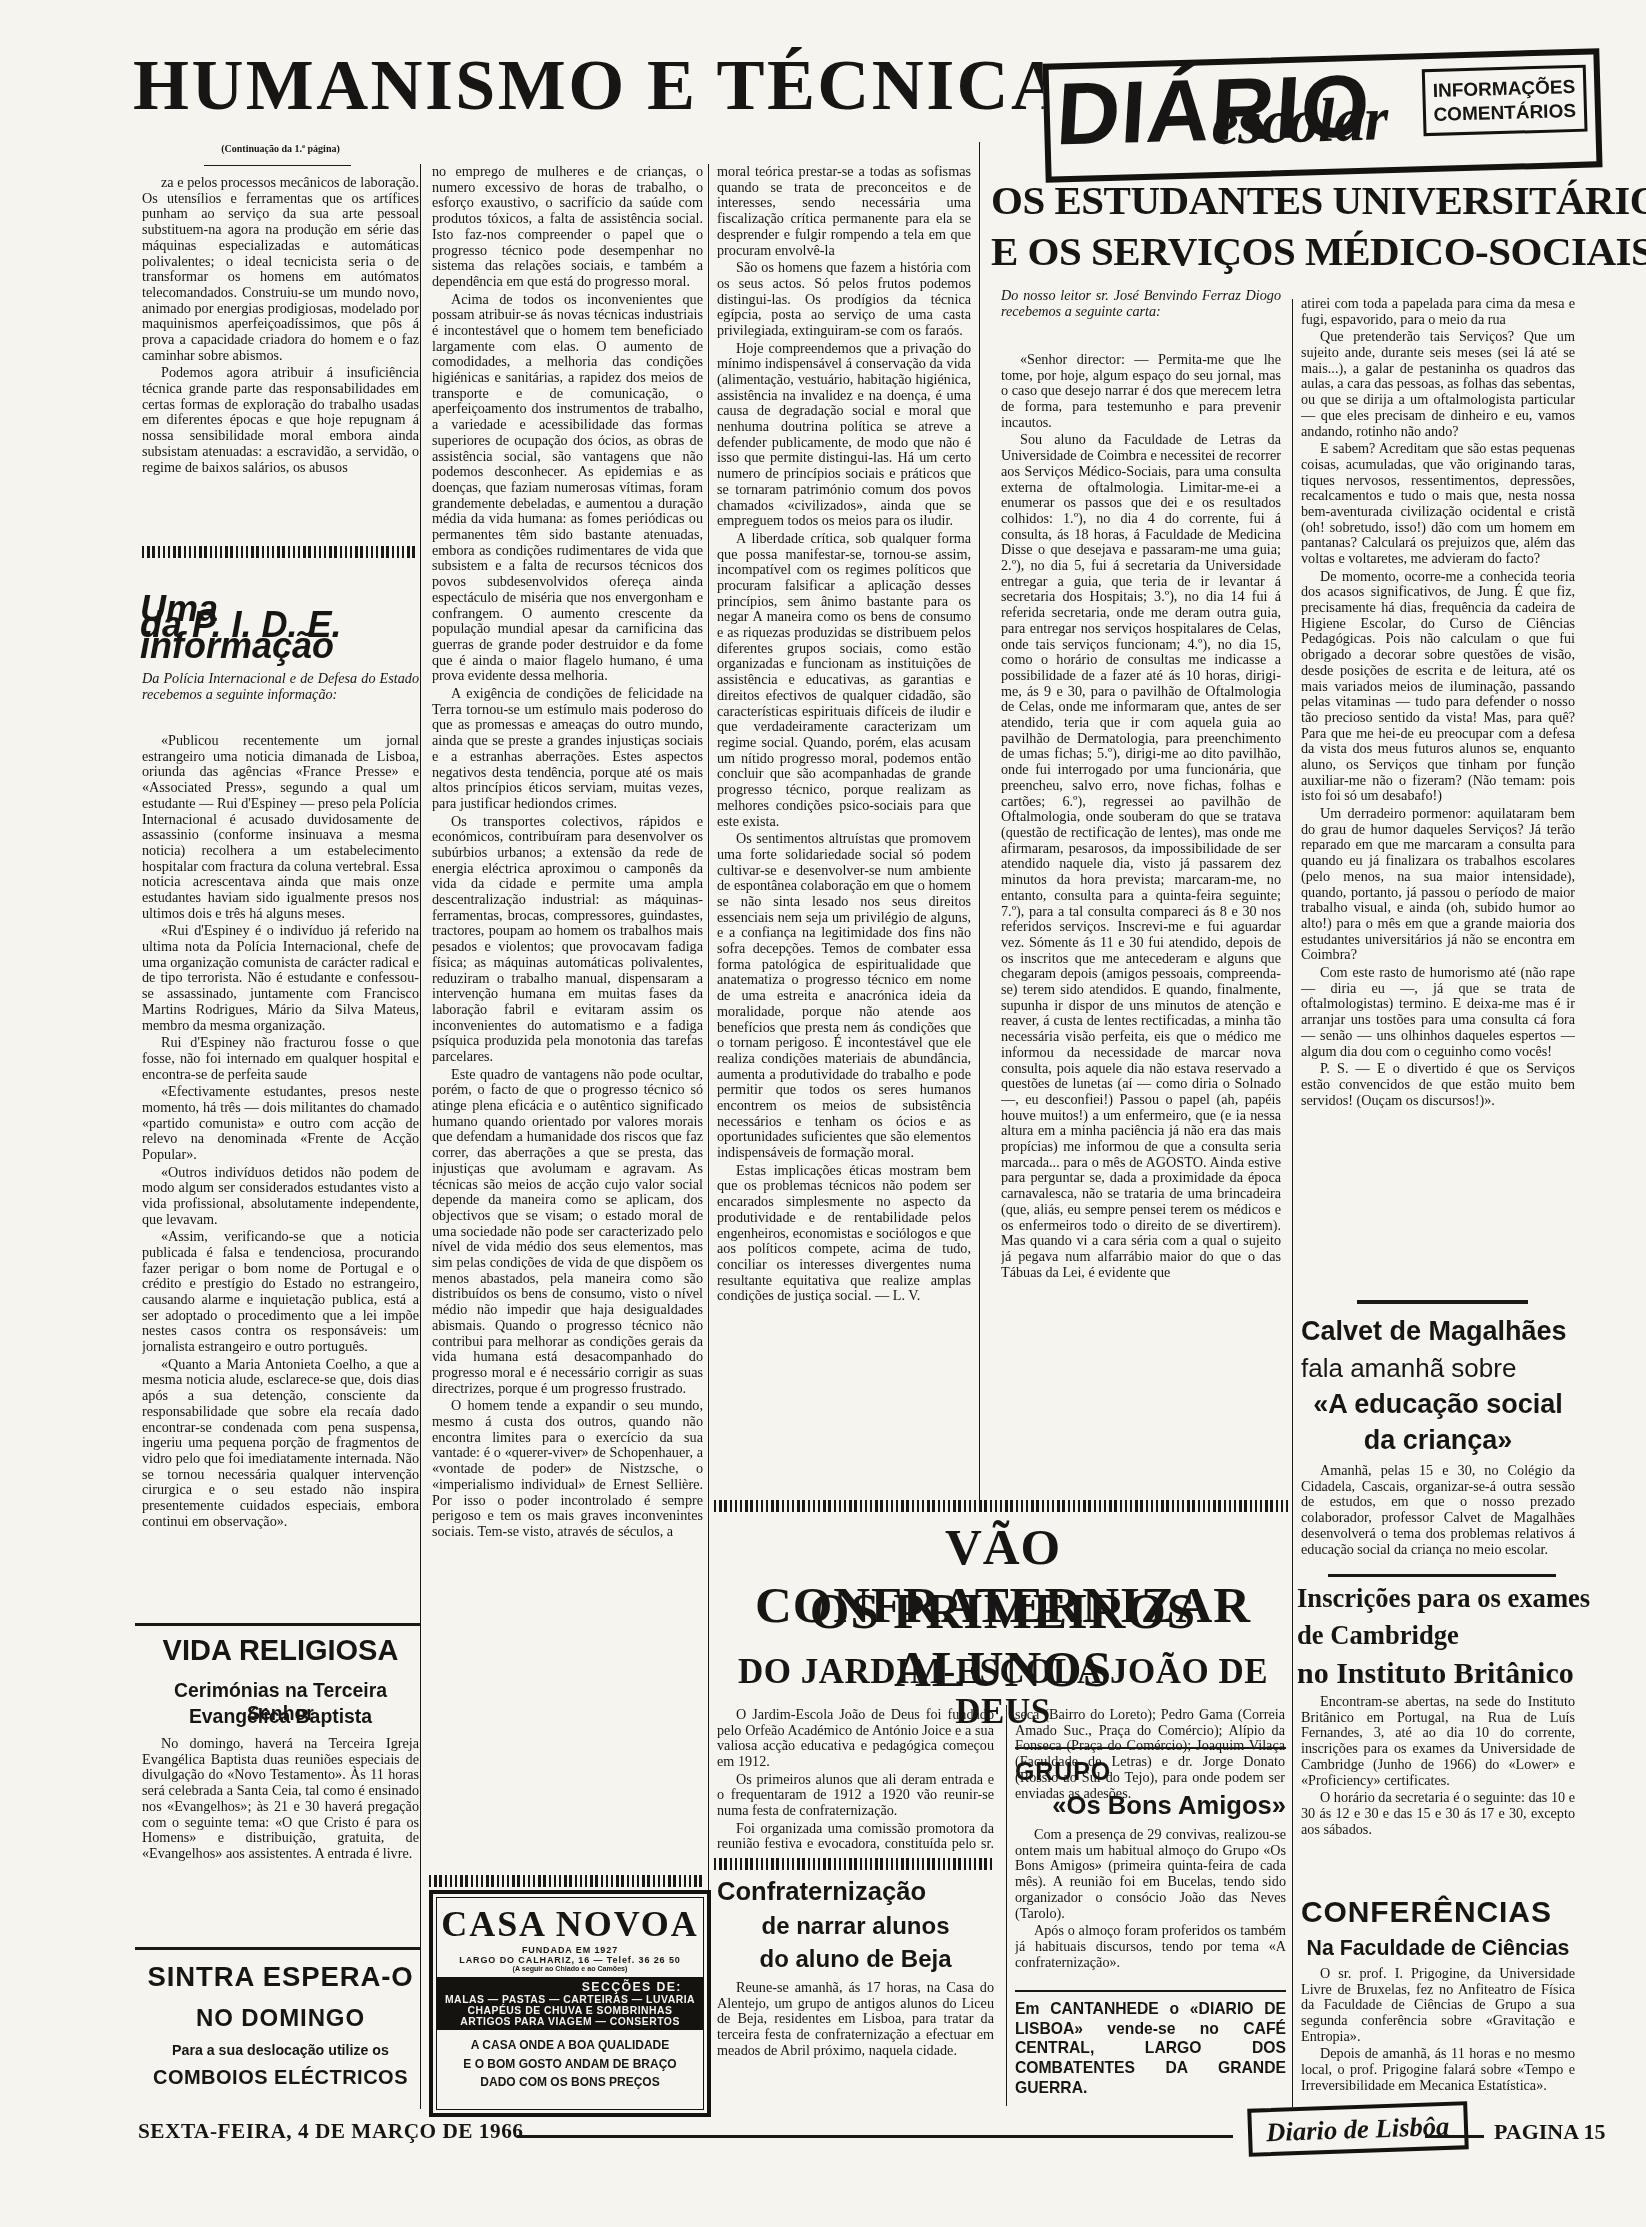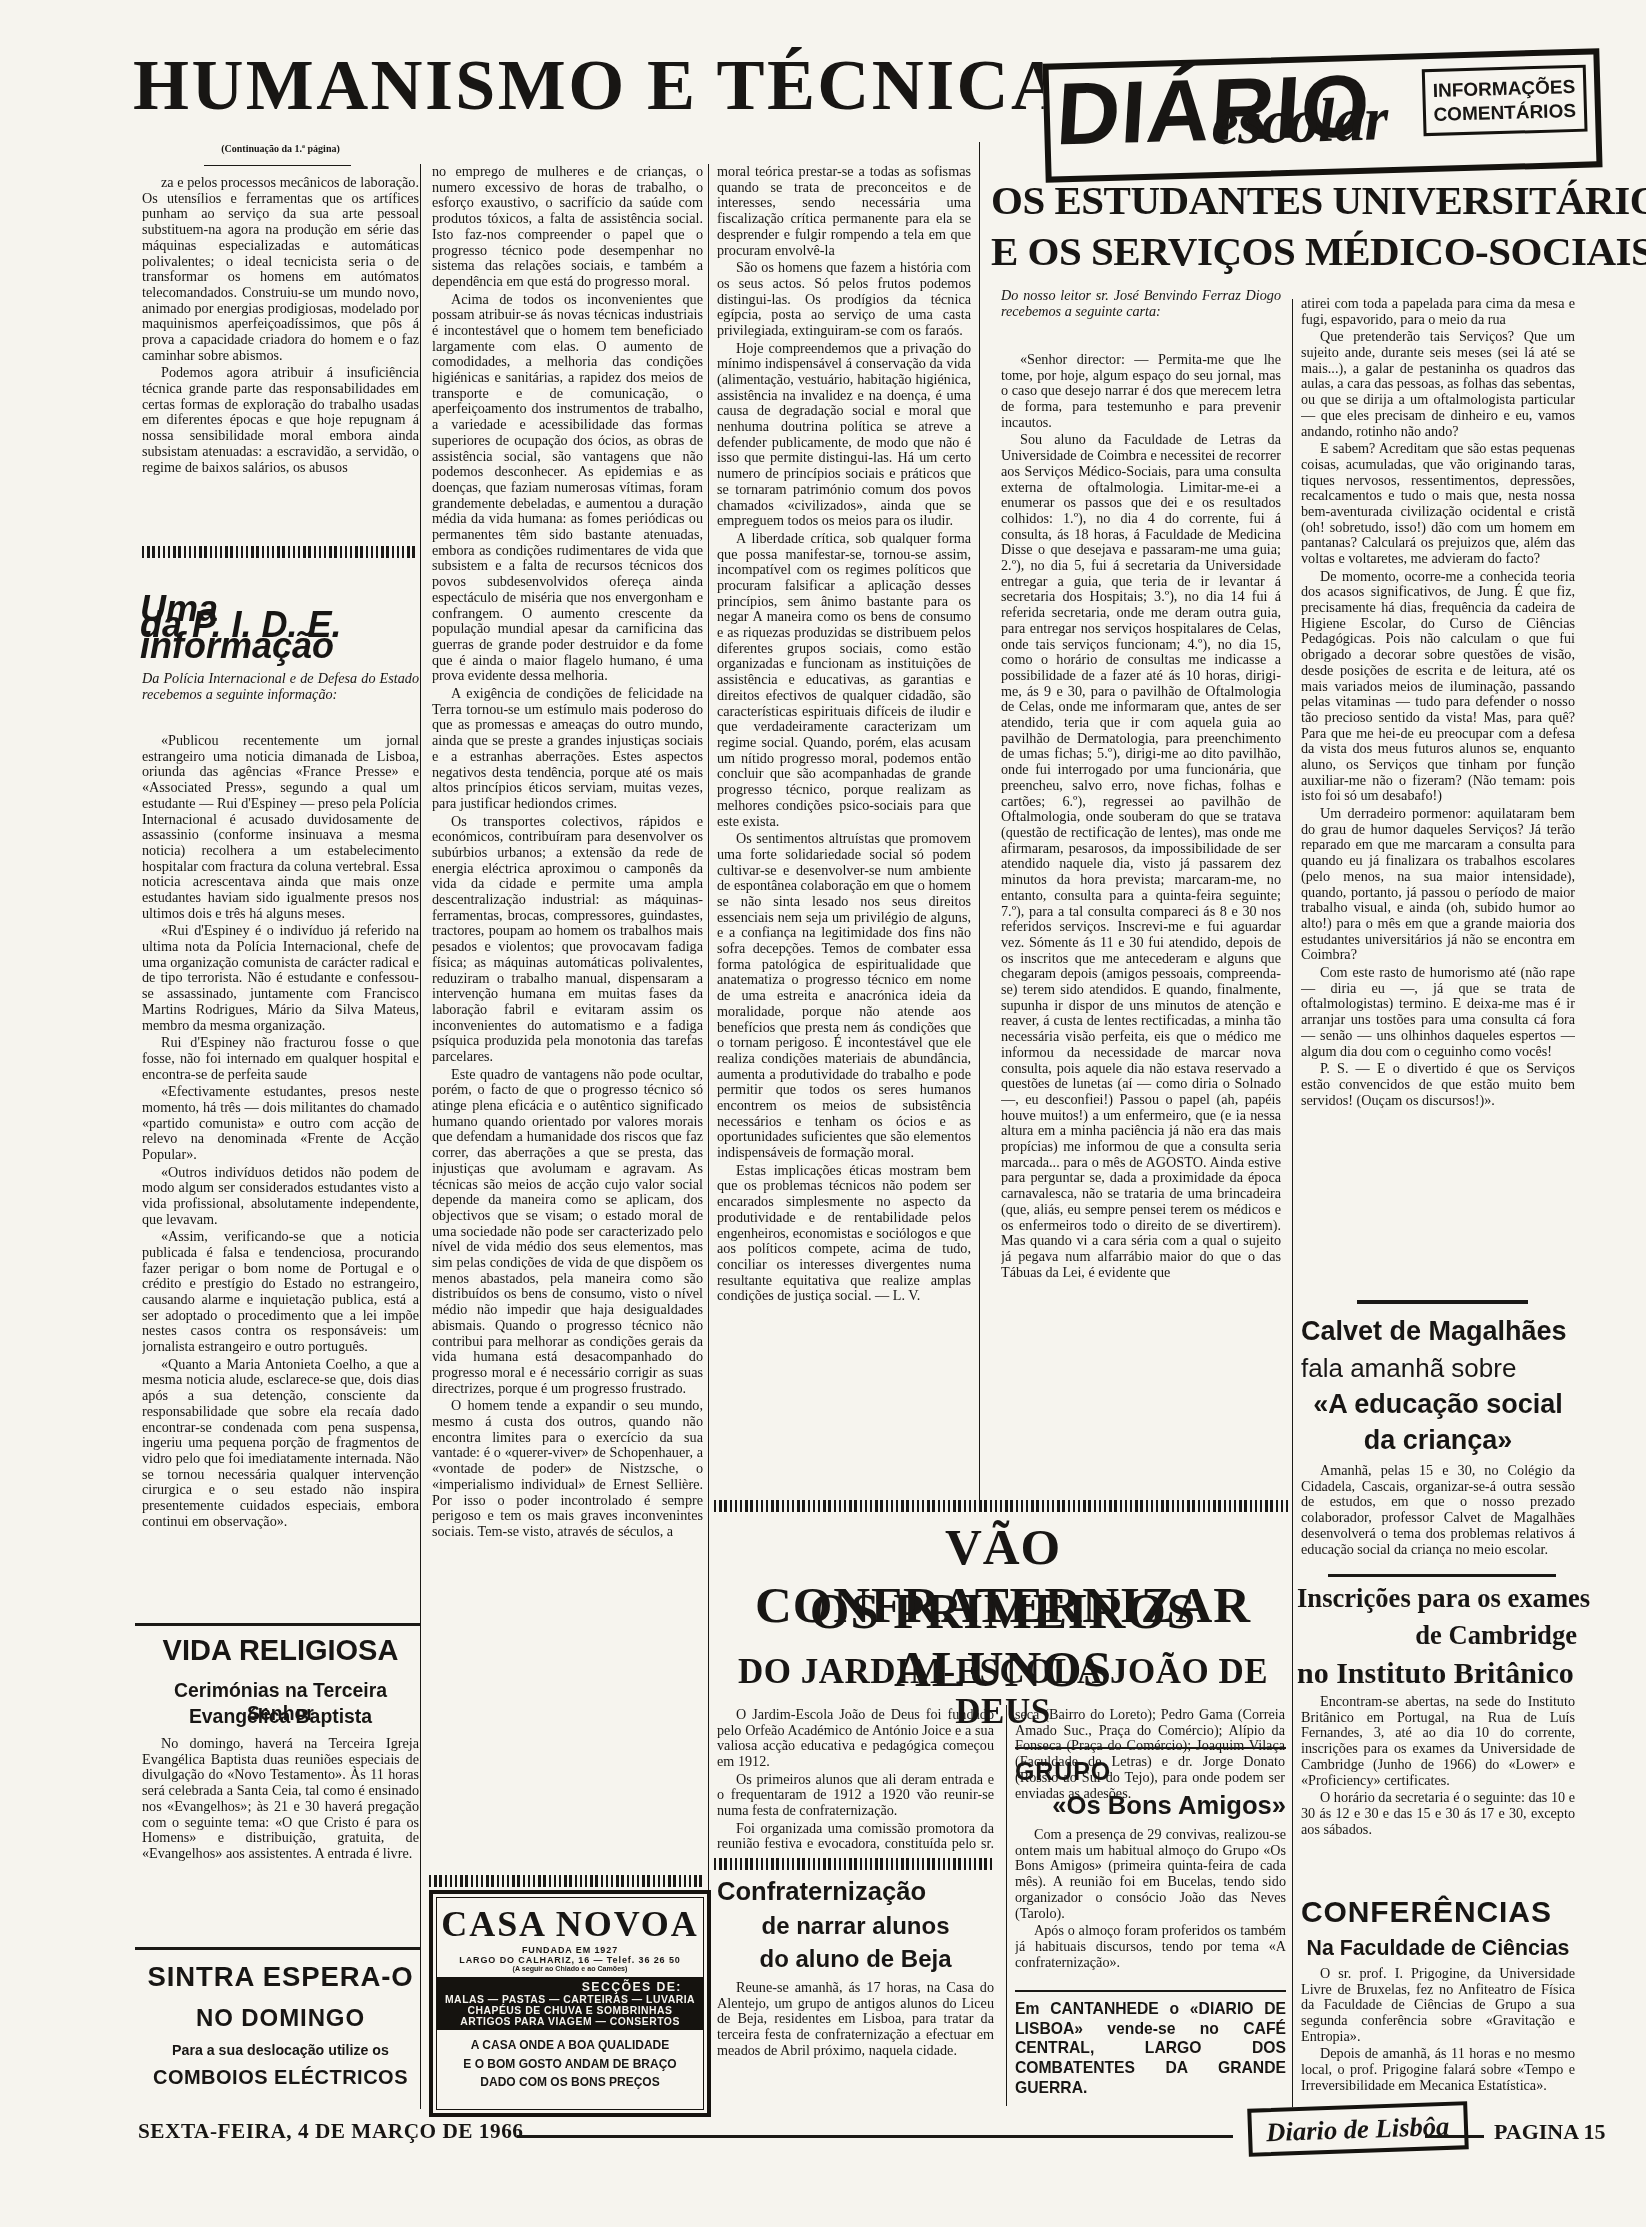--- a/index.html
+++ b/index.html
@@ -156,21 +156,21 @@
   <div class="sec-head" style="left:1301px;top:1316px;width:274px;text-align:left;font-size:27px;">Calvet de Magalhães</div>
   <div class="sec-head" style="left:1301px;top:1353px;width:274px;text-align:left;font-size:26px;font-weight:normal;">fala amanhã sobre</div>
   <div class="sec-head" style="left:1301px;top:1389px;width:274px;font-size:27px;">«A educação social</div>
   <div class="sec-head" style="left:1301px;top:1425px;width:274px;font-size:27px;">da criança»</div>
   <div class="col" style="left:1301px;top:1463px;width:274px;height:102px;">
       <p>Amanhã, pelas 15 e 30, no Colégio da Cidadela, Cascais, organizar-se-á outra sessão de estudos, em que o nosso prezado colaborador, professor Calvet de Magalhães desenvolverá o tema dos problemas relativos á educação social da criança no meio escolar.</p>
     </div>
 
   <div class="hrule" style="left:1328px;top:1574px;width:228px;height:3.3px;"></div>
   <div class="serif-head" style="left:1297px;top:1583px;width:280px;font-size:26.6px;text-align:left;white-space:nowrap;">Inscrições para os exames</div>
-  <div class="serif-head" style="left:1297px;top:1620px;width:280px;font-size:26.6px;text-align:right;">de Cambridge</div>
+  <div class="serif-head" style="left:1297px;top:1620px;width:280px;font-size:26.6px;">de Cambridge</div>
   <div class="serif-head" style="left:1297px;top:1656px;width:280px;font-size:30px;text-align:left;">no Instituto Britânico</div>
   <div class="col" style="left:1301px;top:1694px;width:274px;height:192px;">
       <p>Encontram-se abertas, na sede do Instituto Britânico em Portugal, na Rua de Luís Fernandes, 3, até ao dia 10 do corrente, inscrições para os exames da Universidade de Cambridge (Junho de 1966) do «Lower» e «Proficiency» certificates.</p>
       <p>O horário da secretaria é o seguinte: das 10 e 30 ás 12 e 30 e das 15 e 30 ás 17 e 30, excepto aos sábados.</p>
     </div>
 
   <div class="sec-head" style="left:1301px;top:1895px;width:274px;text-align:left;font-size:30px;letter-spacing:0.9px;">CONFERÊNCIAS</div>
   <div class="sec-head" style="left:1301px;top:1936px;width:274px;font-size:21.3px;">Na Faculdade de Ciências</div>
   <div class="col" style="left:1301px;top:1966px;width:274px;height:147px;">
       <p>O sr. prof. I. Prigogine, da Universidade Livre de Bruxelas, fez no Anfiteatro de Física da Faculdade de Ciências de Grupo a sua segunda conferência sobre «Gravitação e Entropia».</p>

